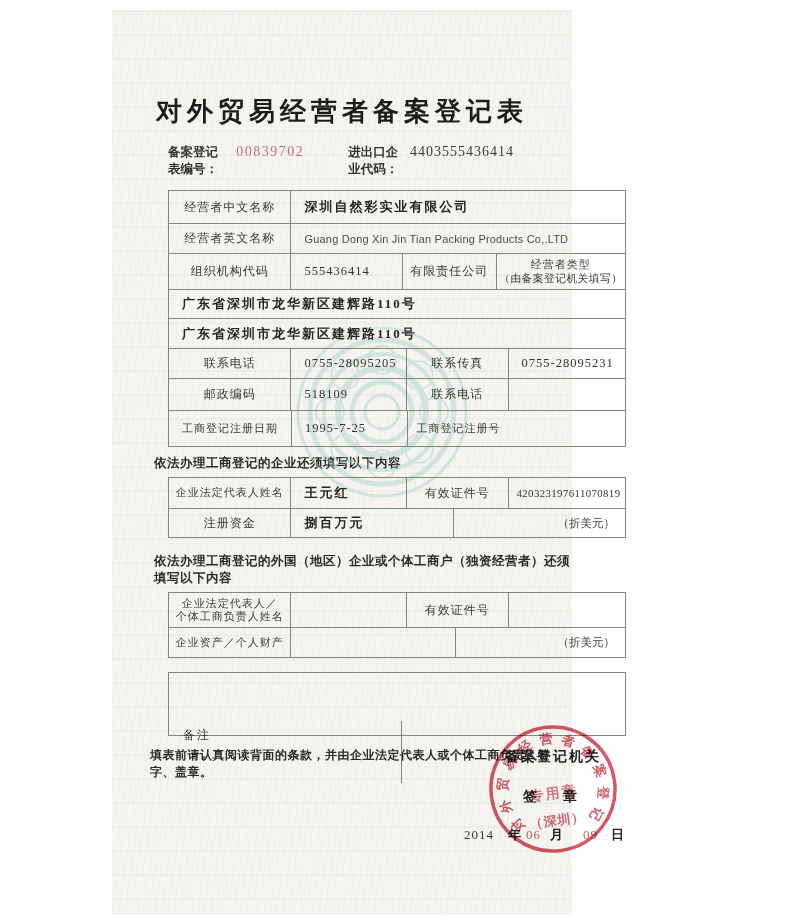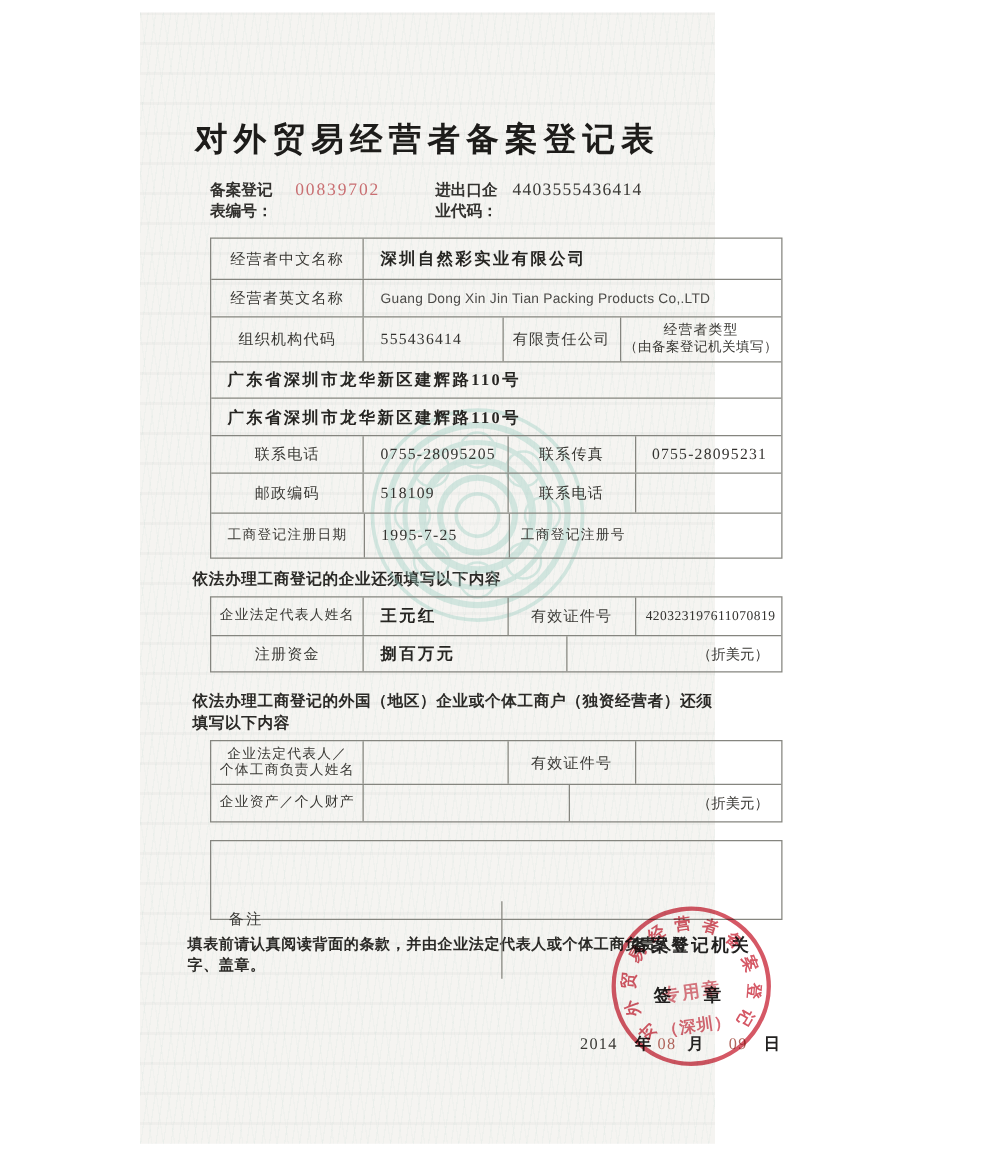--- a/index.html
+++ b/index.html
@@ -230,21 +230,21 @@
   </div>
 
   <div class="footnote">填表前请认真阅读背面的条款，并由企业法定代表人或个体工商负责人签字、盖章。</div>
 
   <div class="sig-authority">备案登记机关</div>
   <div class="sig-label">签　章</div>
 
   <div class="dateline">
     <span class="d-year">2014</span>
     <span class="d-unit m-l14">年</span>
-    <span class="d-month m-l5">08</span>
+    <span class="d-month m-l5">06</span>
     <span class="d-unit m-l9">月</span>
     <span class="d-day m-l20">09</span>
     <span class="d-unit m-l13">日</span>
   </div>
 
   <svg class="seal" width="150" height="150" viewBox="-75 -75 150 150">
     <g transform="rotate(-8)">
       <circle r="62" fill="none" stroke="currentColor" stroke-width="3.5"></circle>
       <g class="ringtxt">
           <text transform="rotate(-128) translate(0,-46)" text-anchor="middle">对</text>

